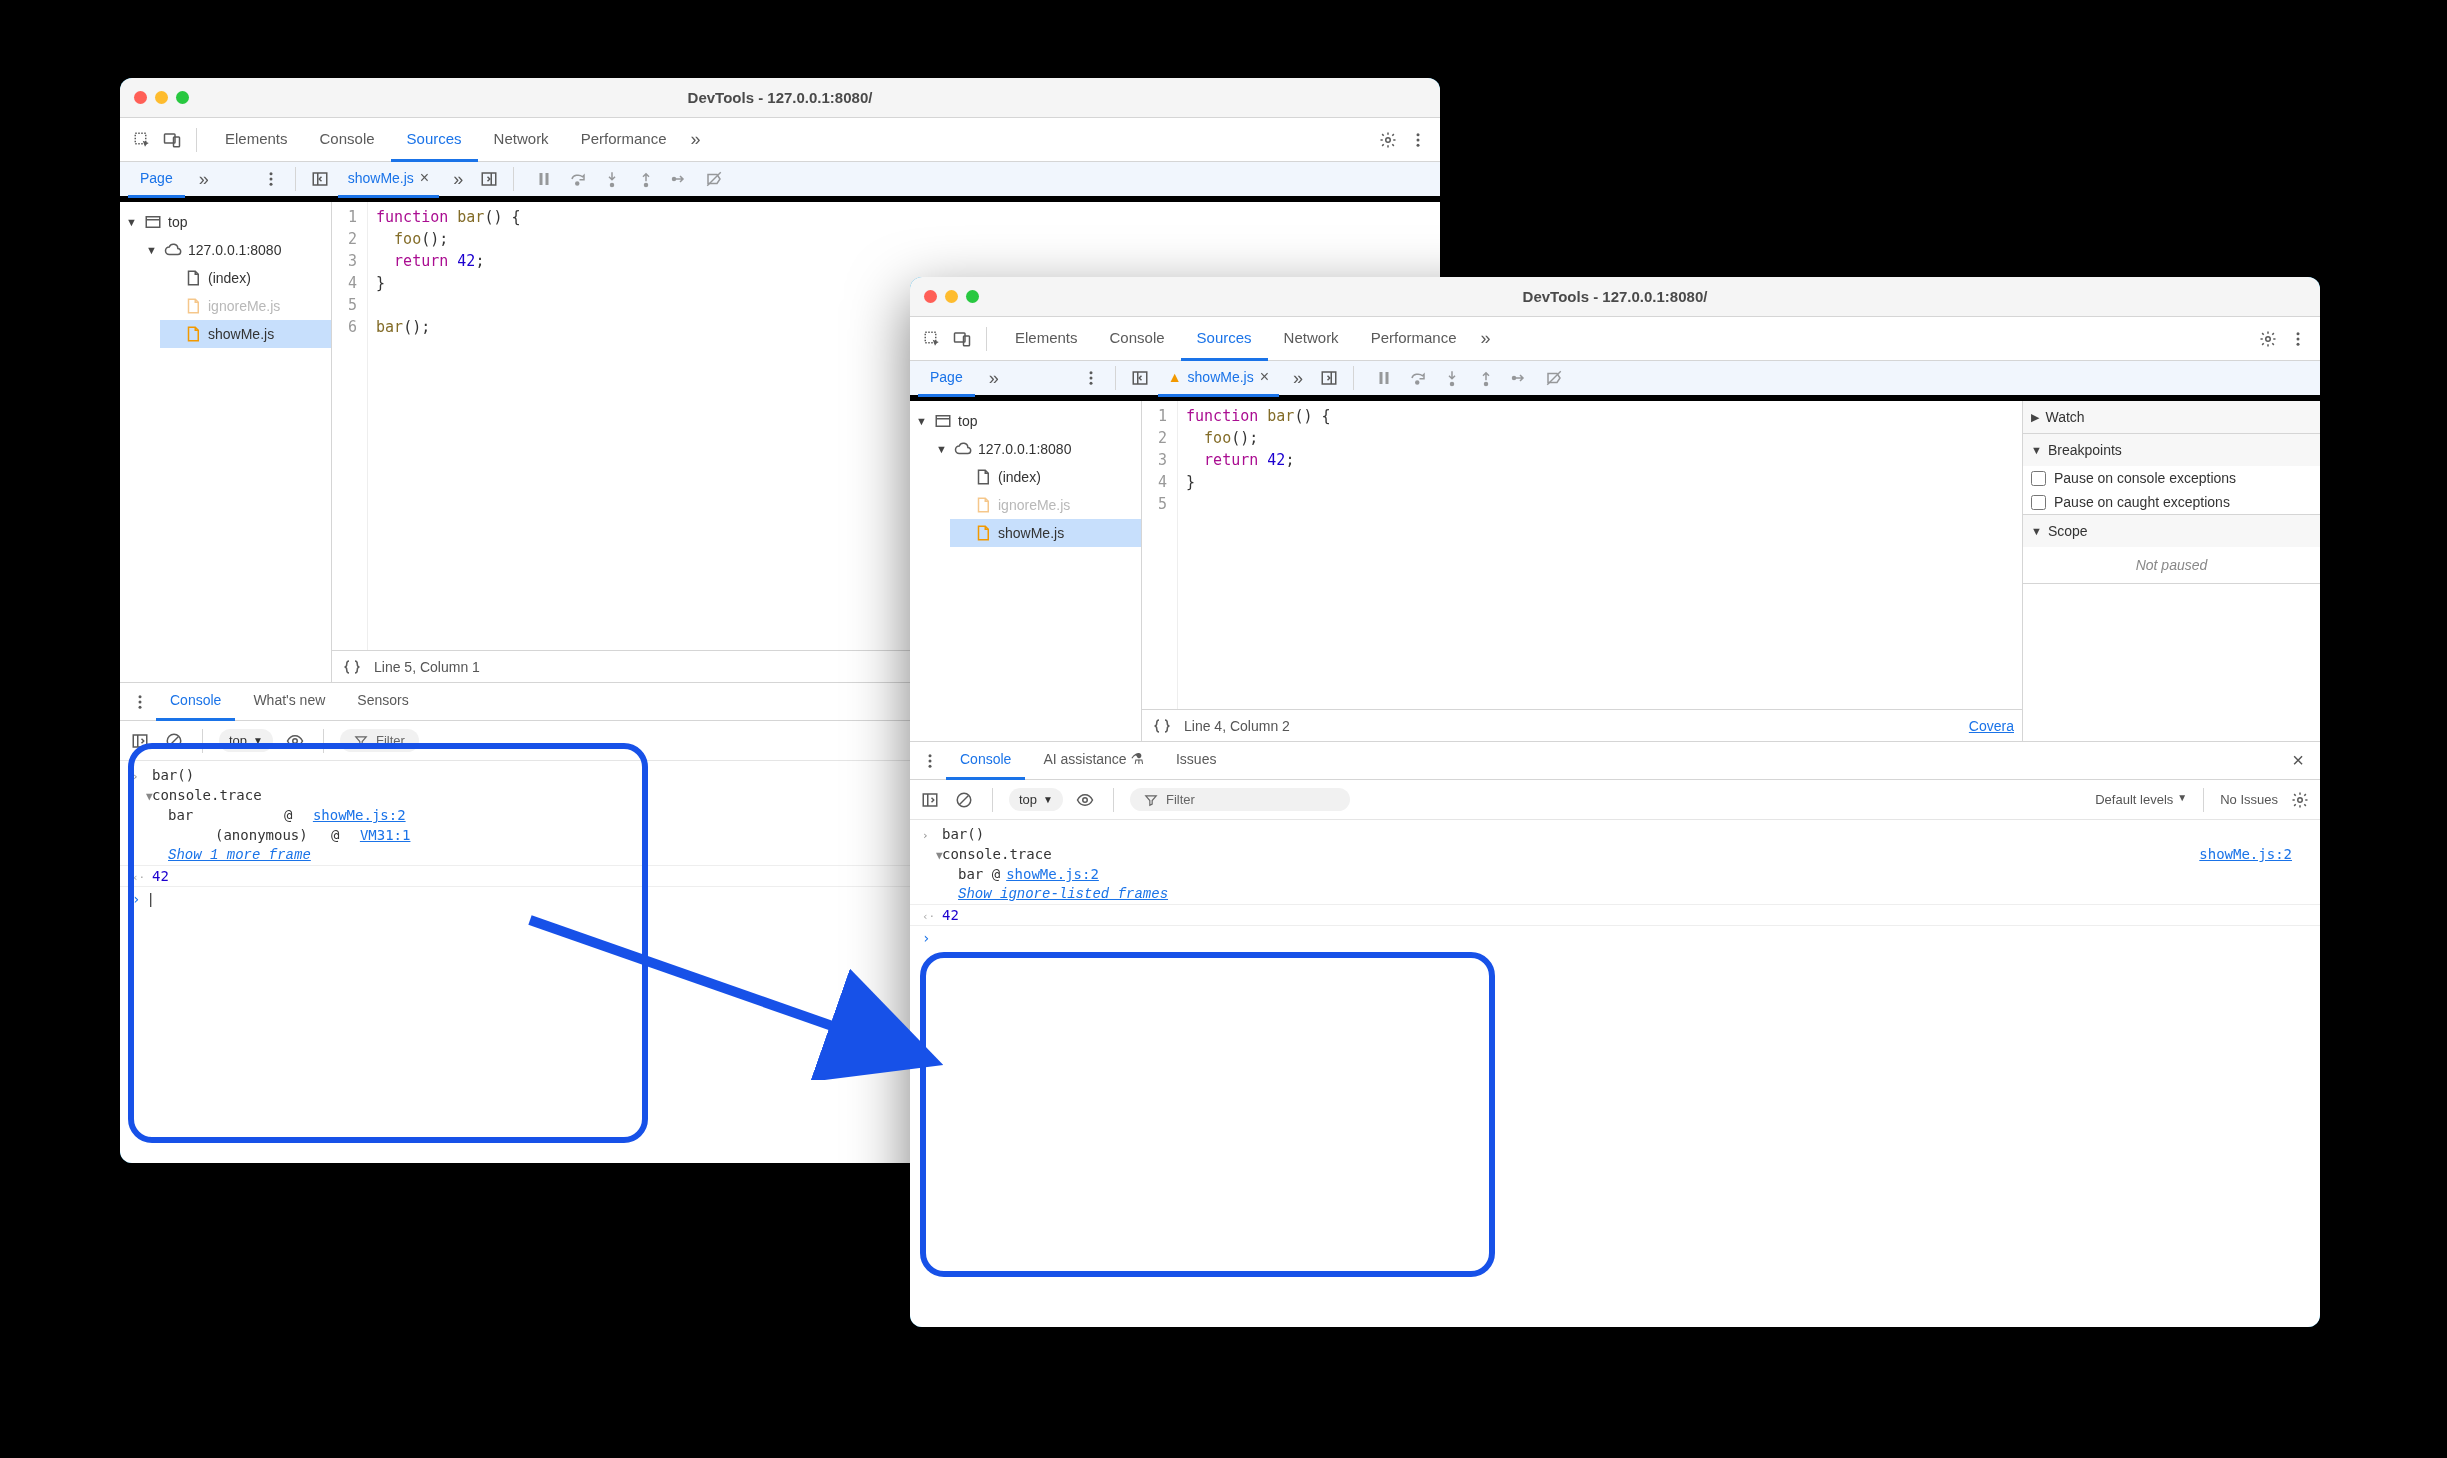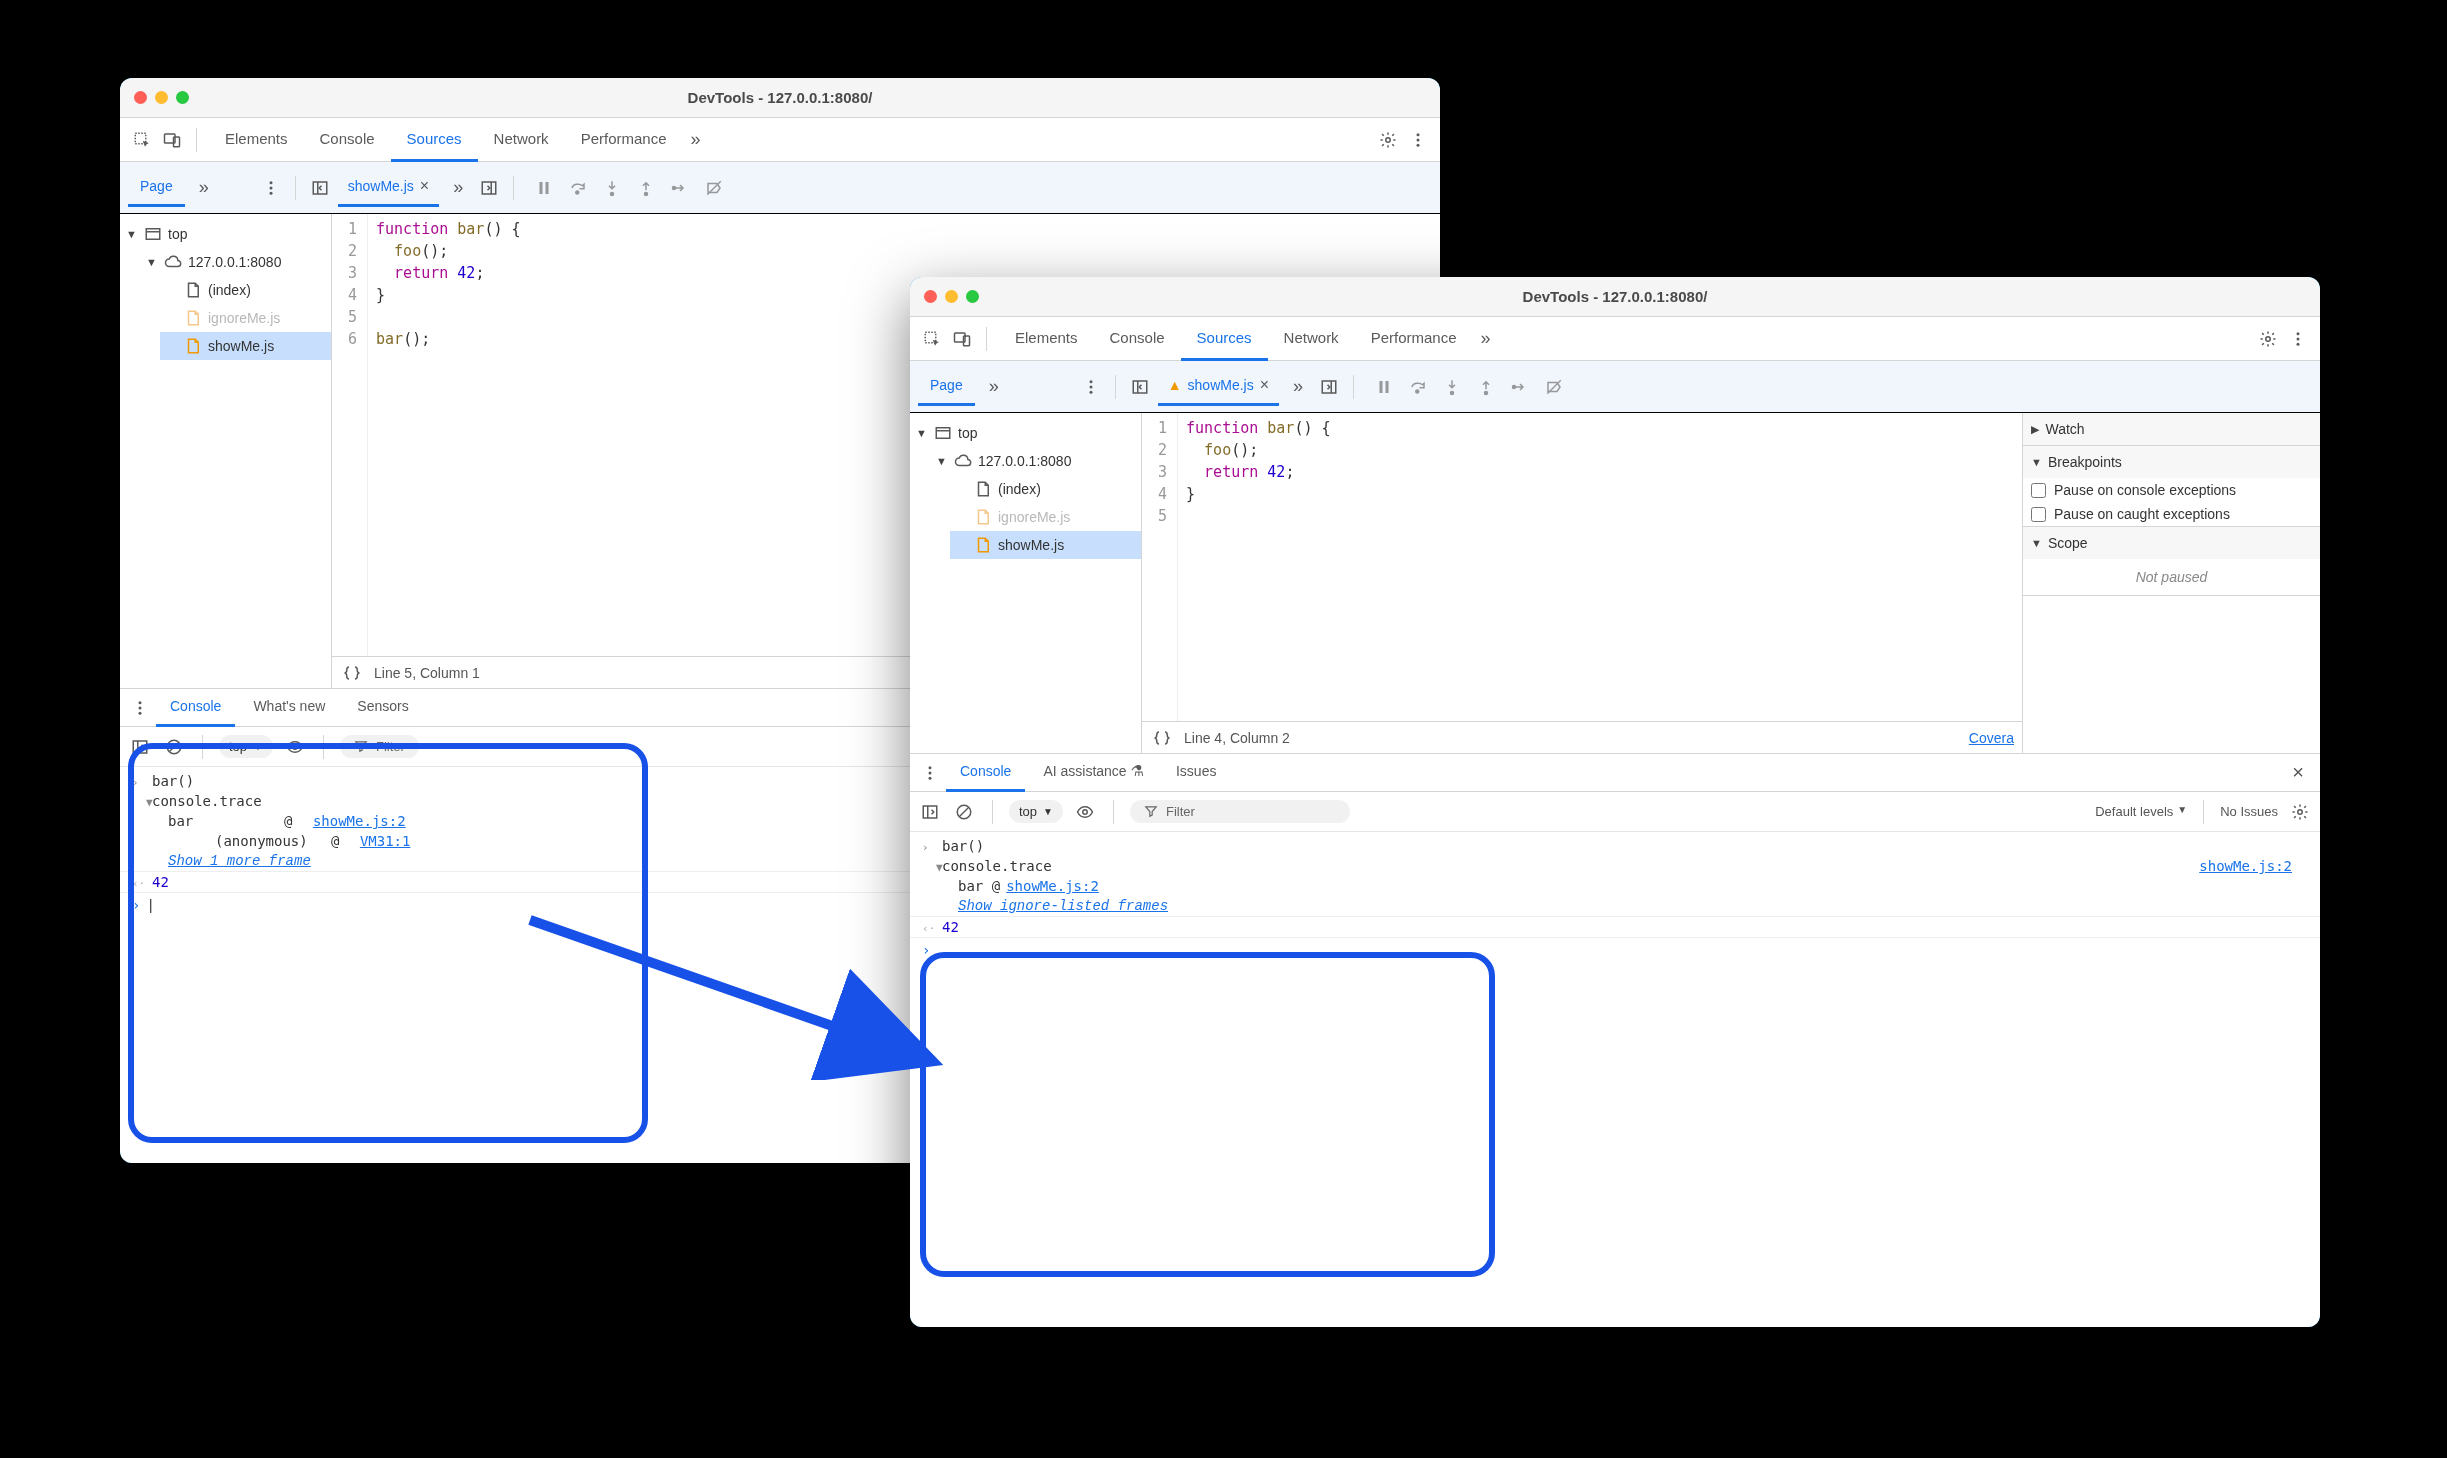--- a/index.html
+++ b/index.html
@@ -48,22 +48,22 @@
   .ico { width:24px; height:24px; display:flex; align-items:center; justify-content:center; color:#5a5a5a; cursor:pointer;}
   .ico svg { width:18px; height:18px; }
   .vsep { width:1px; height:24px; background:#d5d5d5; margin:0 6px;}
   .tabs { display:flex; align-items:stretch; height:44px; gap:0;}
   .tab { padding:0 16px; display:flex; align-items:center; color:#5a5a5a; font-size:15px; cursor:pointer; border-bottom:3px solid transparent;}
   .tab.active { color:#1a73e8; border-bottom-color:#1a73e8;}
   .more { font-size:18px; color:#5a5a5a; padding:0 8px; display:flex; align-items:center; cursor:pointer;}
   .spacer { flex:1; }
 
   .subtoolbar {
-    height: 52px;
-    border-bottom: 1px solid #000000;
+    height: 40px;
+    border-bottom: 6px solid #000000;
     background: #f1f6fd;
     display: flex;
     align-items: center;
     padding: 0 8px;
     gap: 6px;
   }
   .subtab { padding:0 12px; height:38px; display:flex; align-items:center; font-size:14px; color:#5a5a5a; cursor:pointer; border-bottom:3px solid transparent;}
   .subtab.active { color:#1a73e8; border-bottom-color:#1a73e8; font-weight:500;}
   .filetab {
     height:38px; display:flex; align-items:center; gap:6px; padding:0 10px;
@@ -108,21 +108,21 @@
   .chkline input { width:15px; height:15px;}
   .notpaused { text-align:center; color:#888; font-style:italic; padding:10px 0;}
 
   .drawer { border-top:1px solid #d5d5d5; background:#fff; display:flex; flex-direction:column;}
   .drawer-tabs { height:38px; display:flex; align-items:center; padding:0 8px; border-bottom:1px solid #d5d5d5; gap:4px;}
   .drawer-tabs .subtab { padding:0 14px;}
   .drawer-close { margin-left:auto; font-size:20px; color:#555; padding:0 8px; cursor:pointer;}
   .flask { font-size:15px; color:#5a5a5a;}
   .consolebar { height:40px; display:flex; align-items:center; padding:0 8px; gap:10px; border-bottom:1px solid #e5e5e5;}
   .consolebar .pill { display:flex; align-items:center; gap:6px; padding:4px 10px; background:#f1f1f1; border-radius:14px; cursor:pointer;}
-  .consolebar .filterpill { display:flex; align-items:flex-start; gap:8px; padding:4px 14px; background:#f1f1f1; border-radius:14px; color:#666; cursor:text;}
+  .consolebar .filterpill { display:flex; align-items:flex-end; gap:8px; padding:4px 14px; background:#f1f1f1; border-radius:14px; color:#666; cursor:text;}
   .consolebar .txtbtn { color:#555; display:flex; align-items:flex-start; gap:4px; cursor:pointer;}
   .console-body { padding:4px 0; font-family:Menlo,Consolas,monospace; font-size:14px;}
   .crow { padding:2px 12px; display:flex; align-items:flex-start; gap:6px;}
   .crow .gly { width:14px; color:#888; font-size:11px; padding-top:3px;}
   .crow.bb { border-bottom:1px solid #eee;}
   .link { color:#1a73e8; text-decoration:underline; cursor:pointer;}
   .linki { color:#1a73e8; text-decoration:underline; font-style:italic; cursor:pointer;font-family:Liberation Mono, monospace;}
   .retval { color:#1c00cf;}
   .inputrow { padding:4px 12px; display:flex; align-items:center; gap:6px;}
   .inputrow .caret { color:#1a73e8; font-size:14px;}

